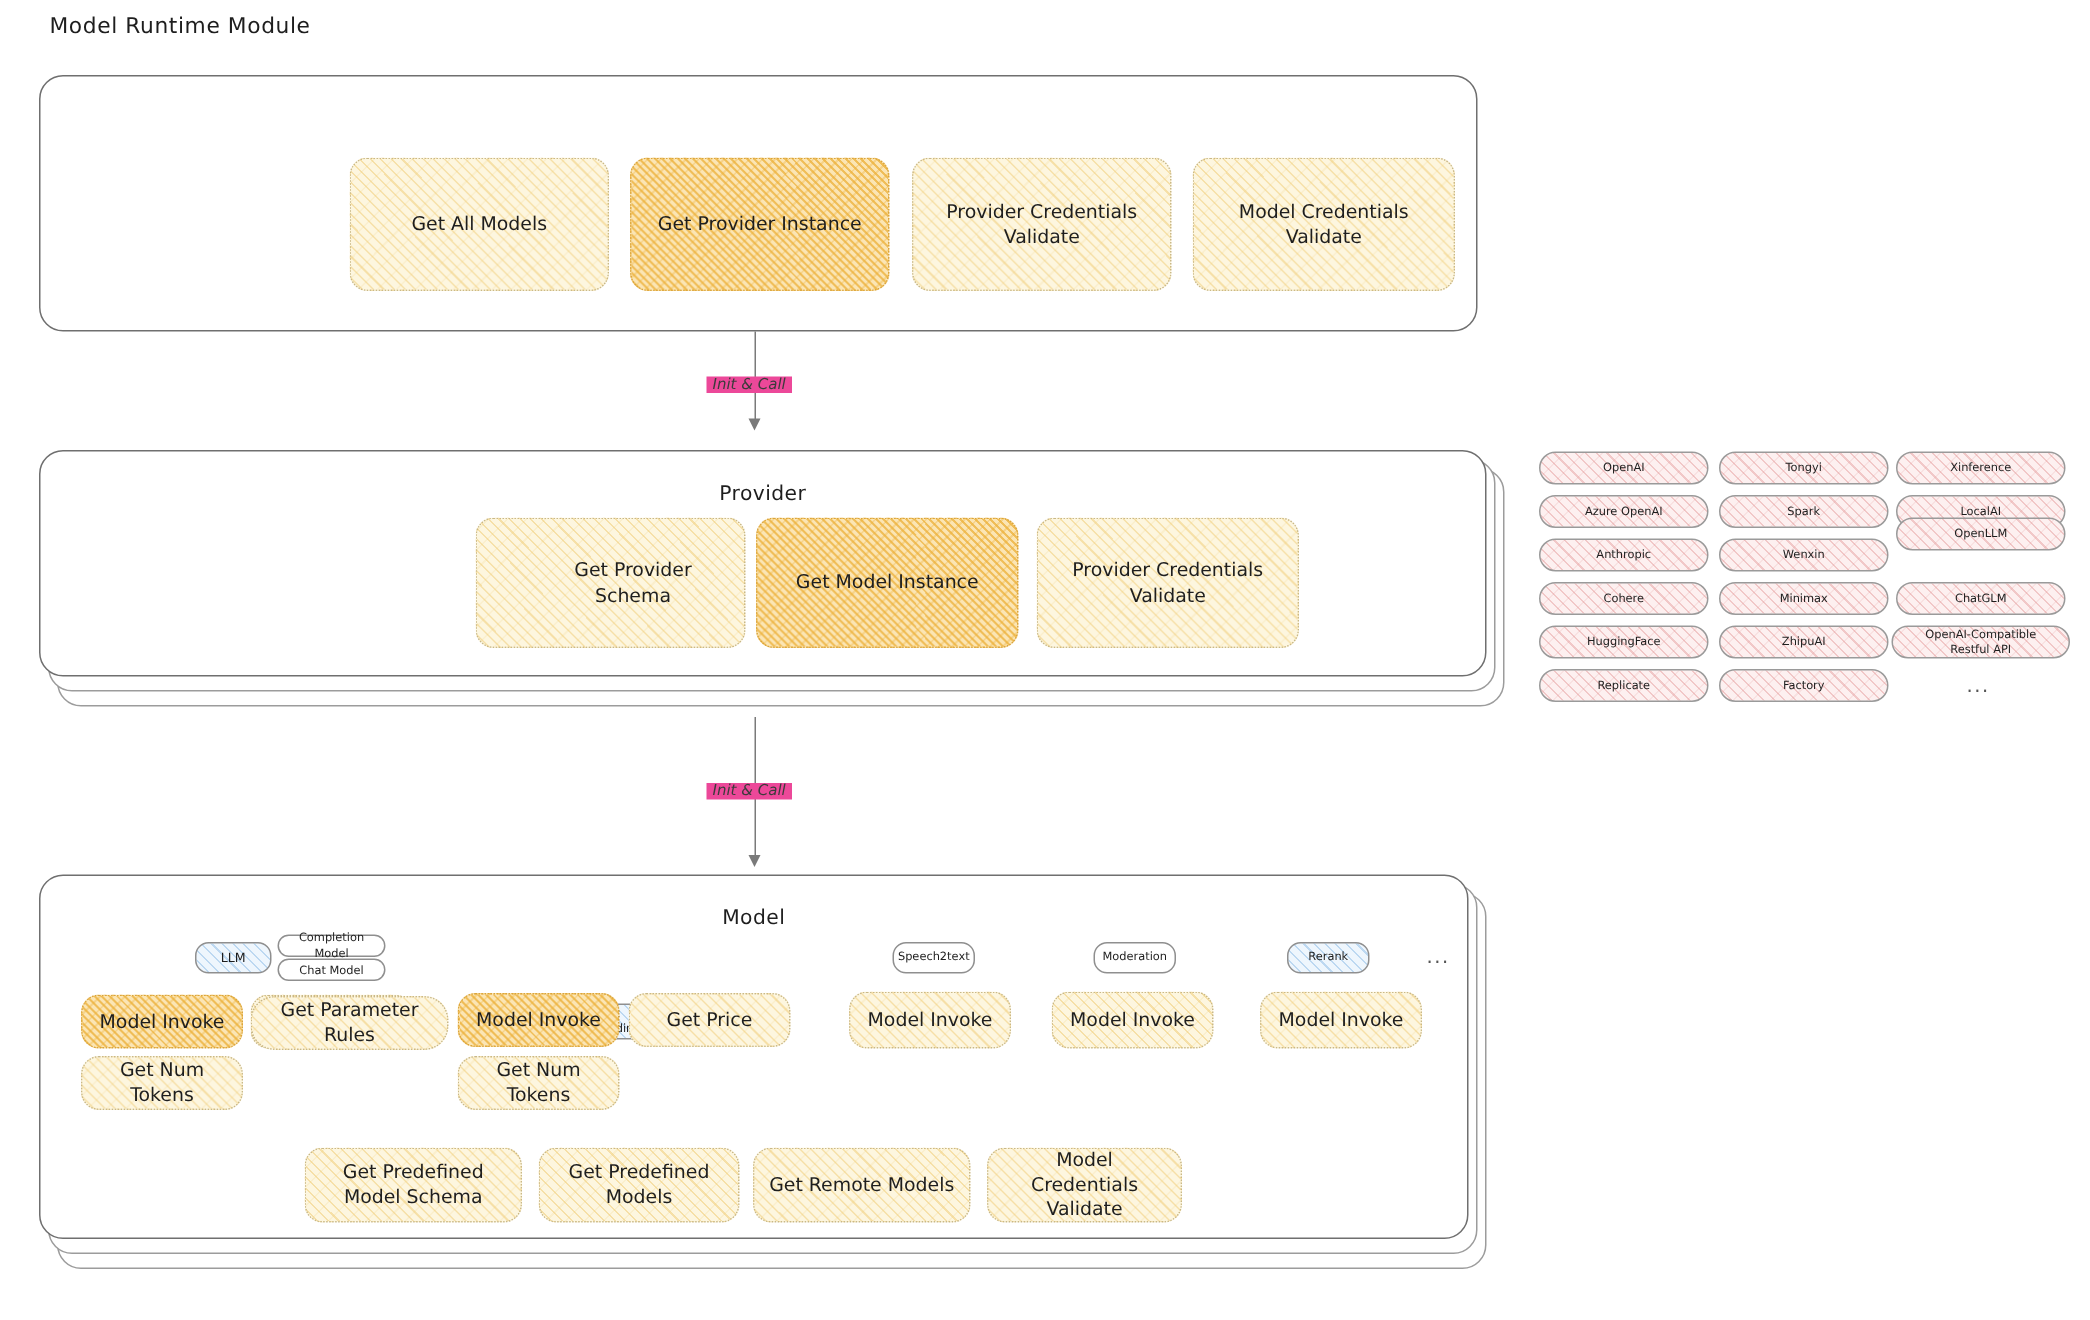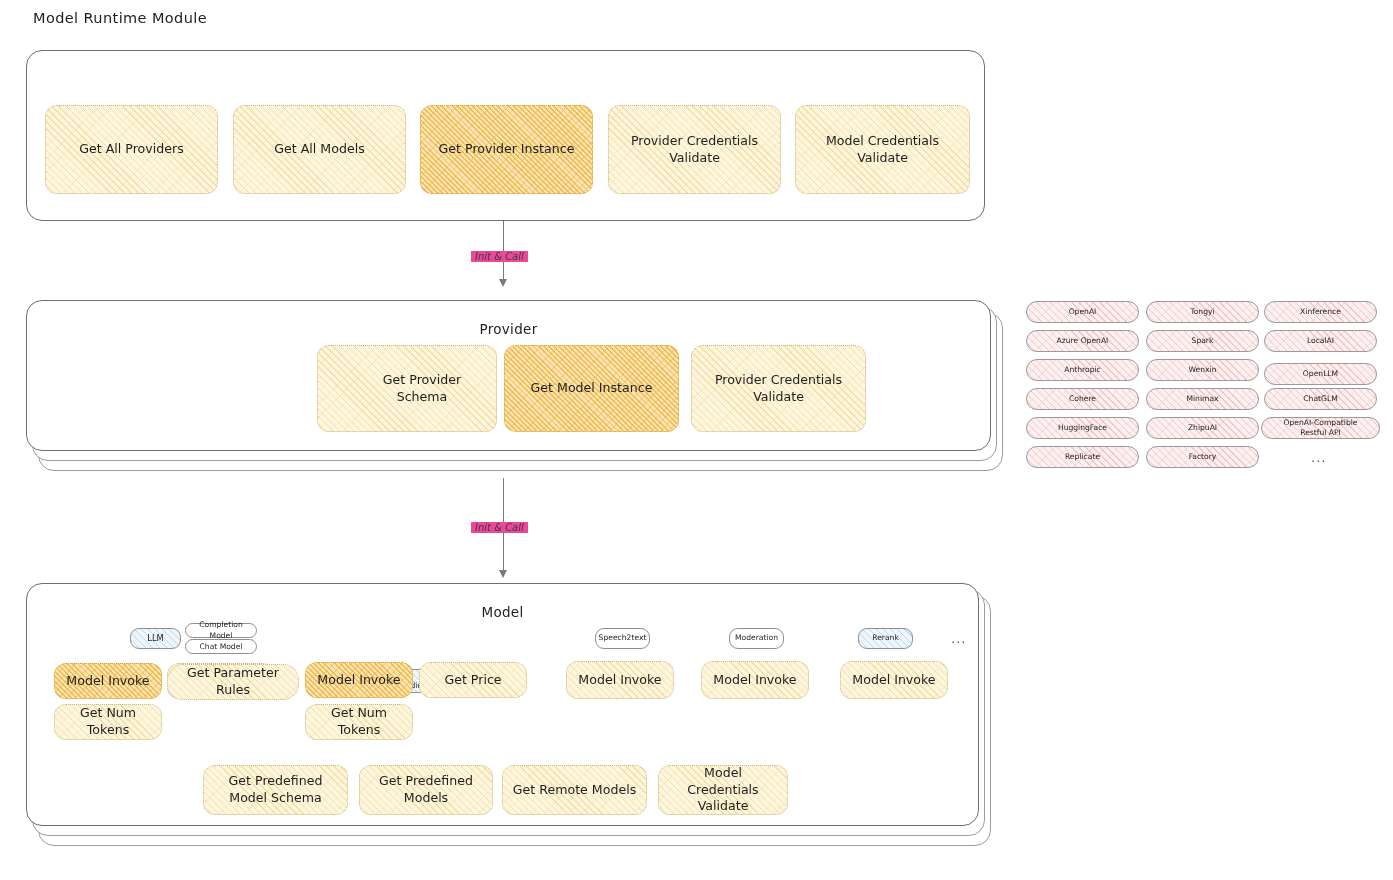--- a/index.html
+++ b/index.html
@@ -164,21 +164,20 @@
 </style>
 </head>
 <body>
 
 <div id="canvas">
 
   <div id="page-title">Model Runtime Module</div>
 
   <div class="sketch panel" style="left:26px;top:50px;width:959px;height:171px;"></div>
 
-  <div class="box fill-yellow t13" style="left:45px;top:105px;width:173px;height:89px;">Get All Providers</div>
   <div class="box fill-yellow t13" style="left:233px;top:105px;width:173px;height:89px;">Get All Models</div>
   <div class="box fill-orange t13" style="left:420px;top:105px;width:173px;height:89px;">Get Provider Instance</div>
   <div class="box fill-yellow t13" style="left:608px;top:105px;width:173px;height:89px;">Provider Credentials Validate</div>
   <div class="box fill-yellow t13" style="left:795px;top:105px;width:175px;height:89px;">Model Credentials Validate</div>
 
   <div class="arrow-line" style="left:503px;top:221px;height:61px;"></div>
   <div class="arrow-head" style="left:499px;top:279px;"></div>
   <div class="arrow-label" style="left:471px;top:251px;">Init &amp; Call</div>
 
   <div class="stack" style="left:38px;top:312px;width:965px;height:159px;"></div>
@@ -201,21 +200,21 @@
 
     <div class="box fill-rose t8" style="left:1146px;top:301px;width:113px;height:22px;">Tongyi</div>
     <div class="box fill-rose t8" style="left:1146px;top:330px;width:113px;height:22px;">Spark</div>
     <div class="box fill-rose t8" style="left:1146px;top:359px;width:113px;height:22px;">Wenxin</div>
     <div class="box fill-rose t8" style="left:1146px;top:388px;width:113px;height:22px;">Minimax</div>
     <div class="box fill-rose t8" style="left:1146px;top:417px;width:113px;height:22px;">ZhipuAI</div>
     <div class="box fill-rose t8" style="left:1146px;top:446px;width:113px;height:22px;">Factory</div>
 
     <div class="box fill-rose t8" style="left:1264px;top:301px;width:113px;height:22px;">Xinference</div>
     <div class="box fill-rose t8" style="left:1264px;top:330px;width:113px;height:22px;">LocalAI</div>
-    <div class="box fill-rose t8" style="left:1264px;top:363px;width:113px;height:22px;">OpenLLM</div>
+    <div class="box fill-rose t8" style="left:1264px;top:345px;width:113px;height:22px;">OpenLLM</div>
     <div class="box fill-rose t8" style="left:1264px;top:388px;width:113px;height:22px;">ChatGLM</div>
     <div class="box fill-rose t8" style="left:1261px;top:417px;width:119px;height:22px;">OpenAI-Compatible Restful API</div>
     <div class="ellipsis" style="left:1311px;top:450px;">...</div>
   </div>
 
   <div class="arrow-line" style="left:503px;top:478px;height:96px;"></div>
   <div class="arrow-head" style="left:499px;top:570px;"></div>
   <div class="arrow-label" style="left:471px;top:522px;">Init &amp; Call</div>
 
   <div class="stack" style="left:38px;top:595px;width:953px;height:251px;"></div>

